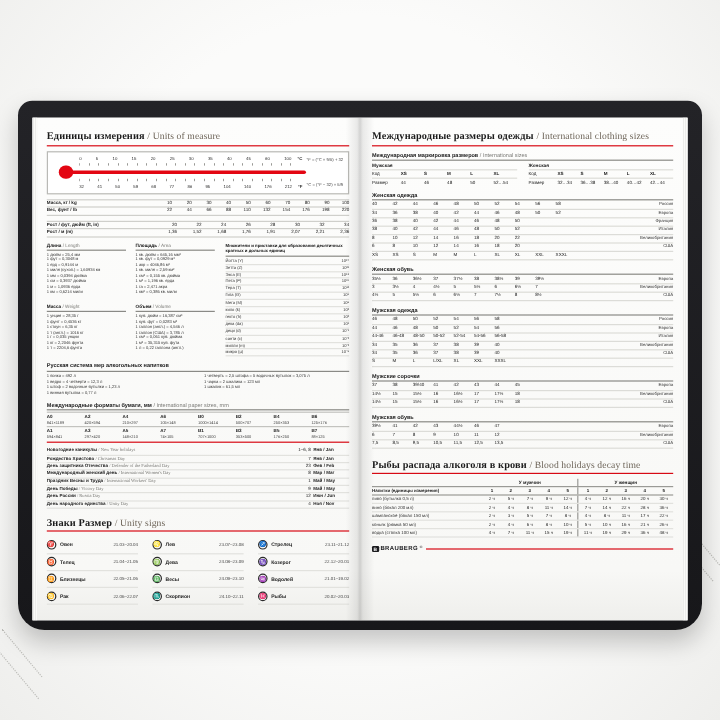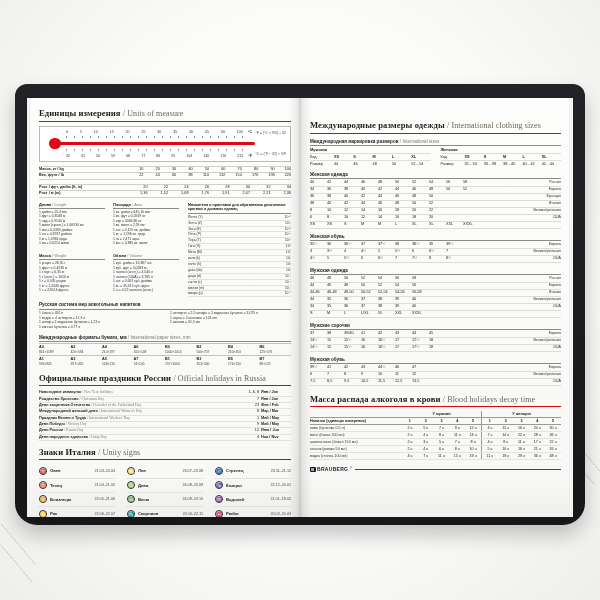--- a/index.html
+++ b/index.html
@@ -2,21 +2,21 @@
 <html><head>
 <meta charset="utf-8">
 <style>
   html,body{margin:0;padding:0}
   body{width:600px;height:600px;background:#f6f6f4;font-family:"Liberation Sans",sans-serif;position:relative;overflow:hidden}
   .stage{position:absolute;inset:0;background:radial-gradient(ellipse at 50% 45%, #fbfbfa 55%, #eeeeec 100%)}
   .cover{position:absolute;left:15px;top:84px;width:570px;height:441px;background:linear-gradient(180deg,#232327,#17171a);border-radius:12px 12px 22px 22px;box-shadow:0 10px 20px rgba(0,0,0,.22)}
   .pages{position:absolute;left:27px;top:98px;width:546px;height:419px;display:flex;border-radius:0;overflow:hidden;background:#fbfbfa}
   .page{width:273px;height:100%;position:relative;background:linear-gradient(180deg,#fdfdfc 0%,#f8f8f6 90%,#efefec 100%);color:#1c1c1c;box-sizing:border-box}
   .page.left{padding:10px 9px 0 12px}
-  .page.right{padding:22px 12px 0 10px}
+  .page.right{padding:10px 12px 0 10px}
   .gutter{position:absolute;left:261px;top:0;width:24px;height:100%;background:linear-gradient(90deg,rgba(0,0,0,0) 0%,rgba(0,0,0,.08) 40%,rgba(0,0,0,.17) 50%,rgba(0,0,0,.08) 60%,rgba(0,0,0,0) 100%);pointer-events:none}
   .edgeR{position:absolute;right:0;top:0;width:4px;height:100%;background:repeating-linear-gradient(90deg,#ececea 0 1px,#fafaf8 1px 2px)}
   .edgeL{position:absolute;left:0;top:0;width:4px;height:100%;background:repeating-linear-gradient(90deg,#ececea 0 1px,#fafaf8 1px 2px)}
   .dotline{position:absolute;border-top:1px dotted #bdbdb9}
   
   .h1{font-family:"Liberation Serif",serif;font-weight:bold;font-size:8.6px;line-height:10px;letter-spacing:.1px}
   .h1 .en{font-weight:normal;color:#6d6458;font-size:8px}
   .redline{border-bottom:1.5px solid #d70a14;margin:1.5px 0 4px}
   .sub{font-weight:bold;font-size:4.6px;border-bottom:1px solid #8a8a86;padding-bottom:1px;margin:5px 0 1px;line-height:5.4px}
   .sub .en{font-weight:normal;color:#7a7a76}
@@ -473,23 +473,20 @@
             <div class="pname">B5</div>
             <div class="psize">176×250</div>
           </div>
 
           <div class="pcol">
             <div class="pname">B7</div>
             <div class="psize">88×125</div>
           </div>
         </div>
 
-      <div class="h1" style="margin-top:6px">
-        <span>Официальные праздники России</span> <span class="en">/ Official holidays in Russia</span>
-      </div>
       <div class="redline"></div>
       <div>
 
           <div class="hrow">
             <span class="hname"><span>Новогодние каникулы</span><span class="en"> / New Year holidays</span></span>
             <span class="hnum">1–6, 8</span>
             <span class="hmon">Янв / Jan</span>
           </div>
 
           <div class="hrow">
@@ -529,21 +526,21 @@
           </div>
 
           <div class="hrow">
             <span class="hname"><span>День народного единства</span><span class="en"> / Unity Day</span></span>
             <span class="hnum">4</span>
             <span class="hmon">Ноя / Nov</span>
           </div>
         </div>
 
       <div class="h1" style="margin-top:6px">
-        <span>Знаки Италия</span> <span class="en">/ Unity signs</span>
+        <span>Знаки Размер</span> <span class="en">/ Unity signs</span>
       </div>
       <div class="redline"></div>
       <div class="zgrid">
         <div>
 
             <div class="zcell">
               <span class="zicon">♈</span>
               <span class="zname">Овен</span>
               <span class="zdates">21.03–20.04</span>
             </div>
@@ -1007,21 +1004,21 @@
               <span class="cell c17">10,5</span>
               <span class="cell c17">11,5</span>
               <span class="cell c17">12,5</span>
               <span class="cell c17">13,5</span>
             </span>
             <span class="region">США</span>
           </div>
         </div>
 
       <div class="h1" style="margin-top:8px">
-        <span>Масса распада алкоголя в крови</span> <span class="en">/ Blood holidays decay time</span>
+        <span>Рыбы распада алкоголя в крови</span> <span class="en">/ Blood holidays decay time</span>
       </div>
       <div class="redline"></div>
       <div class="alc-h1">
         <span class="sp"></span>
         <span class="grp">У мужчин</span>
         <span class="grp w">У женщин</span>
       </div>
       <div class="alc-h2">
         <span class="lbl">Напитки (единицы измерения)</span>
         <span class="cnt">

